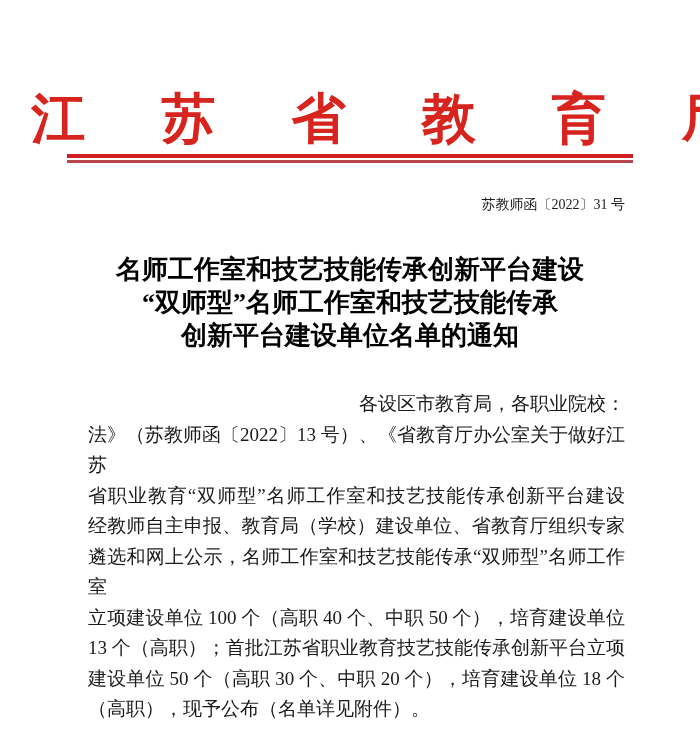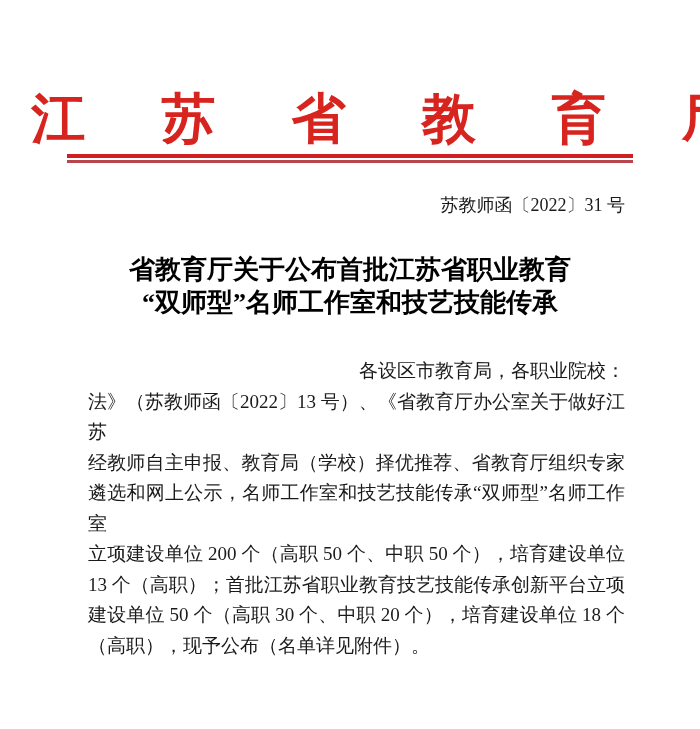--- a/index.html
+++ b/index.html
@@ -28,21 +28,21 @@
     margin: 8px 67px 0 67px;
     height: 2px;
     border-top: 4px solid #cf1f22;
     border-bottom: 3px solid #b8474d;
     background: #ffffff;
   }
   .doc-number {
     margin-top: 30px;
     padding-right: 75px;
     text-align: right;
-    font-size: 18px;
+    font-size: 14px;
     line-height: 24px;
     color: #1a1a1a;
   }
   .doc-title {
     margin-top: 36px;
     text-align: center;
     font-size: 26px;
     font-weight: bold;
     line-height: 33px;
     color: #000000;
@@ -69,30 +69,32 @@
 
 <div class="page">
 
   <div class="agency-name">江 苏 省 教 育 厅</div>
 
   <div class="red-divider"></div>
 
   <div class="doc-number">苏教师函〔2022〕31 号</div>
 
   <div class="doc-title">
-      <div class="title-line">省教育厅关于公布首批江苏省职业教育</div>
+      <div class="title-line">名师工作室和技艺技能传承创新平台建设</div>
       <div class="title-line">“双师型”名师工作室和技艺技能传承</div>
+      <div class="title-line">创新平台建设单位名单的通知</div>
     </div>
 
   <div class="body-text">
     <div class="salutation">各设区市教育局，各职业院校：</div>
     <div>
         <div class="body-line">法》（苏教师函〔2022〕13 号）、《省教育厅办公室关于做好江苏</div>
-        <div class="body-line">经教师自主申报、教育局（学校）择优推荐、省教育厅组织专家</div>
+        <div class="body-line">省职业教育“双师型”名师工作室和技艺技能传承创新平台建设</div>
+        <div class="body-line">经教师自主申报、教育局（学校）建设单位、省教育厅组织专家</div>
         <div class="body-line">遴选和网上公示，名师工作室和技艺技能传承“双师型”名师工作室</div>
-        <div class="body-line">立项建设单位 200 个（高职 50 个、中职 50 个），培育建设单位</div>
+        <div class="body-line">立项建设单位 100 个（高职 40 个、中职 50 个），培育建设单位</div>
         <div class="body-line">13 个（高职）；首批江苏省职业教育技艺技能传承创新平台立项</div>
         <div class="body-line">建设单位 50 个（高职 30 个、中职 20 个），培育建设单位 18 个</div>
         <div class="body-line last">（高职），现予公布（名单详见附件）。</div>
       </div>
   </div>
 
 </div>
 
 </body></html>

